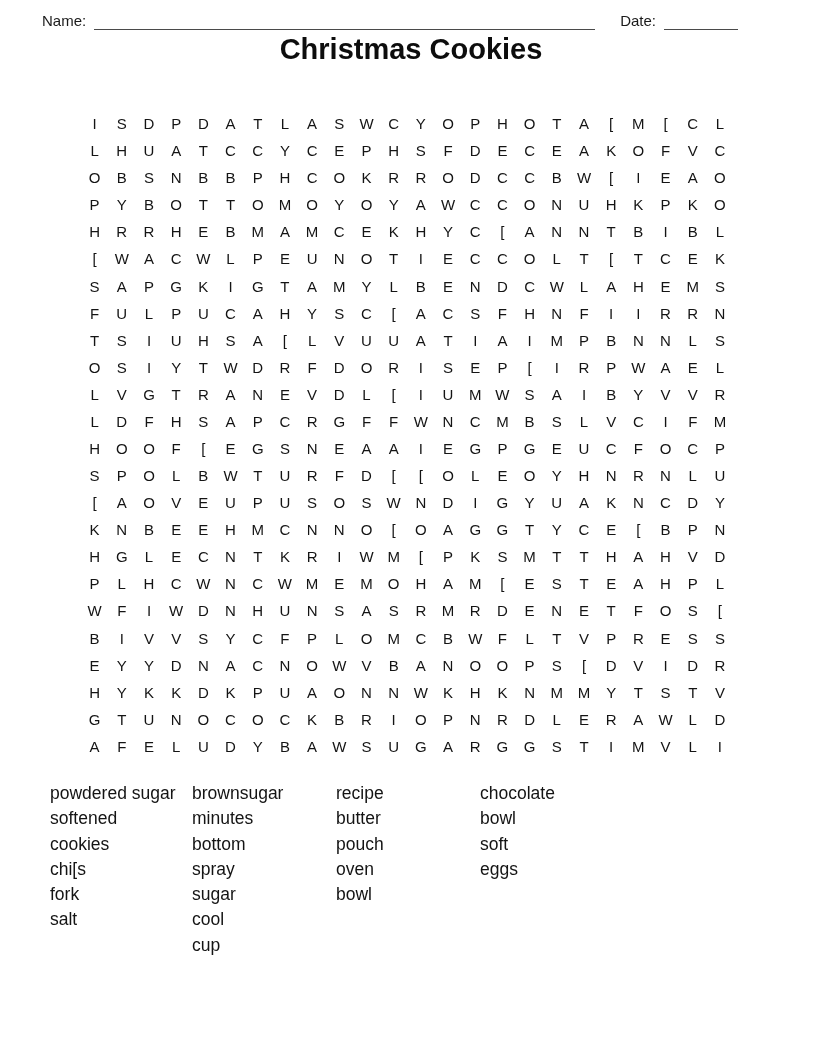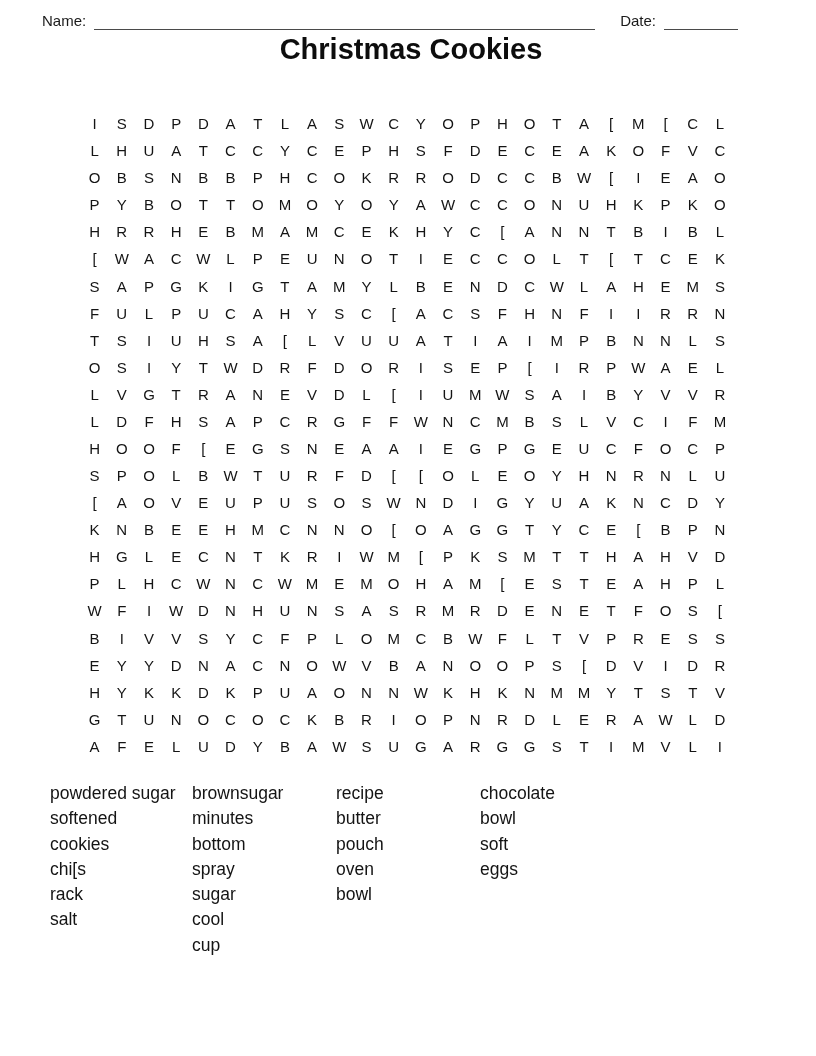--- a/index.html
+++ b/index.html
@@ -726,21 +726,21 @@
         <span class="grid-cell">I</span>
       </div>
     </div>
 
   <div class="words">
       <div class="word-col">
         <div class="word">powdered sugar</div>
         <div class="word">softened</div>
         <div class="word">cookies</div>
         <div class="word">chi[s</div>
-        <div class="word">rack</div>
+        <div class="word">fork</div>
         <div class="word">salt</div>
       </div>
       <div class="word-col">
         <div class="word">brownsugar</div>
         <div class="word">minutes</div>
         <div class="word">bottom</div>
         <div class="word">spray</div>
         <div class="word">sugar</div>
         <div class="word">cool</div>
         <div class="word">cup</div>

